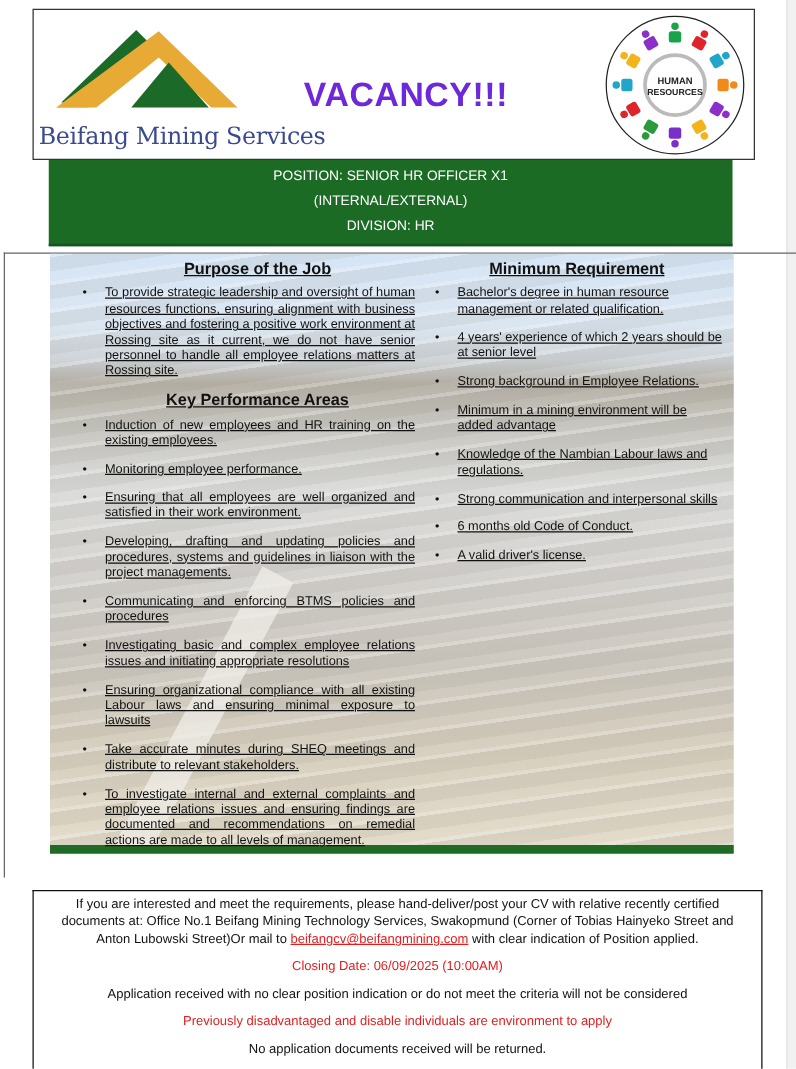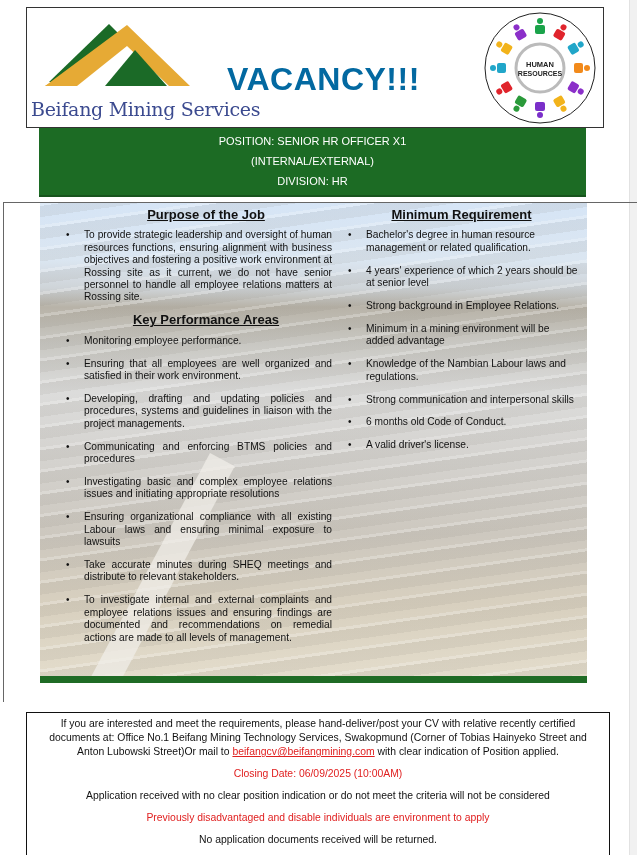--- a/index.html
+++ b/index.html
@@ -5,21 +5,21 @@
   * { box-sizing: border-box; margin: 0; padding: 0; }
   html, body { width: 637px; height: 855px; overflow: hidden; background: #ffffff; }
   body { font-family: "Liberation Sans", sans-serif; color: #111; position: relative; }
 
   .scroll-edge { position: absolute; right: 0; top: 0; width: 8px; height: 855px; background: #f1f1f1; border-left: 1px solid #e2e2e2; }
 
   
   .header-box { position: absolute; left: 26px; top: 7px; width: 578px; height: 121px; border: 1px solid #333; background: #fff; }
   .logo { position: absolute; left: 10px; top: 12px; width: 160px; height: 75px; }
   .company-name { position: absolute; left: 4px; top: 90px; font-family: "DejaVu Serif", serif; font-size: 19px; color: #3b4a8f; letter-spacing: -0.3px; }
-  .vacancy-title { position: absolute; left: 200px; top: 53px; font-size: 32px; font-weight: bold; color: #0369a1; letter-spacing: 0.5px; }
+  .vacancy-title { position: absolute; left: 216px; top: 53px; font-size: 27px; font-weight: bold; color: #6d28d9; letter-spacing: 0.5px; }
   .hr-logo { position: absolute; left: 455px; top: 3px; width: 116px; height: 115px; }
 
   
   .banner { position: absolute; left: 39px; top: 128px; width: 547px; height: 69px; background: #1c6b24; border-bottom: 2px solid #17541d; color: #fff; text-align: center; font-size: 11px; }
   .banner div { height: 20px; line-height: 20px; }
   .banner .l1 { margin-top: 3px; }
 
   
   .body-frame { position: absolute; left: 3px; top: 202px; width: 634px; height: 500px; border-left: 1px solid #666; border-top: 1px solid #666; }
   .photo { position: absolute; left: 40px; top: 203px; width: 547px; height: 473px; overflow: hidden;
@@ -32,21 +32,21 @@
     opacity: 0.8;
   }
   .road { position: absolute; left: 170px; top: 250px; width: 28px; height: 320px; background: rgba(240,238,232,0.75); transform: rotate(28deg); transform-origin: top left; }
   .green-bar { position: absolute; left: 40px; top: 676px; width: 547px; height: 7px; background: #1f6b25; }
 
   .col { position: absolute; font-size: 10.2px; line-height: 12.4px; color: #111; }
   .col.left { left: 62px; top: 209px; width: 270px; }
   .col.right { left: 344px; top: 209px; width: 235px; }
   .sec-title { text-align: center; font-weight: bold; text-decoration: underline; font-size: 13px; margin-bottom: 8px; }
   .col.left .sec-title { margin-left: 18px; }
-  ul.bl { list-style: none; }
+  ul.bl { list-style: none; text-decoration: underline; }
   ul.bl li { position: relative; padding-left: 22px; margin-bottom: 10.5px; }
   ul.bl li::before { content: "•"; position: absolute; left: 4px; top: 0; font-size: 10px; }
   .col.left ul.bl li { text-align: justify; }
   .kpa-title { margin-top: 0px; margin-bottom: 8px; }
 
   
   .footer-box { position: absolute; left: 26px; top: 712px; width: 584px; height: 173px; border: 1px solid #111; border-bottom: none; text-align: center; font-size: 10.4px; line-height: 14px; }
   .footer-box .apply { padding: 4px 10px 0 10px; }
   .footer-box a { color: #e02020; text-decoration: underline; }
   .red { color: #e02020; }
@@ -137,20 +137,21 @@
   </div>
 <div class="green-bar"></div>
 
 <div class="col left">
   <div class="sec-title">Purpose of the Job</div>
   <ul class="bl">
     <li>To provide strategic leadership and oversight of human resources functions, ensuring alignment with business objectives and fostering a positive work environment at Rossing site as it current, we do not have senior personnel to handle all employee relations matters at Rossing site.</li>
   </ul>
   <div class="sec-title kpa-title">Key Performance Areas</div>
   <ul class="bl">
+    <li>Induction of new employees and HR training on the existing employees.</li>
     <li>Monitoring employee performance.</li>
     <li>Ensuring that all employees are well organized and satisfied in their work environment.</li>
     <li>Developing, drafting and updating policies and procedures, systems and guidelines in liaison with the project managements.</li>
     <li>Communicating and enforcing BTMS policies and procedures</li>
     <li>Investigating basic and complex employee relations issues and initiating appropriate resolutions</li>
     <li>Ensuring organizational compliance with all existing Labour laws and ensuring minimal exposure to lawsuits</li>
     <li>Take accurate minutes during SHEQ meetings and distribute to relevant stakeholders.</li>
     <li>To investigate internal and external complaints and employee relations issues and ensuring findings are documented and recommendations on remedial actions are made to all levels of management.</li>
   </ul>
 </div>

